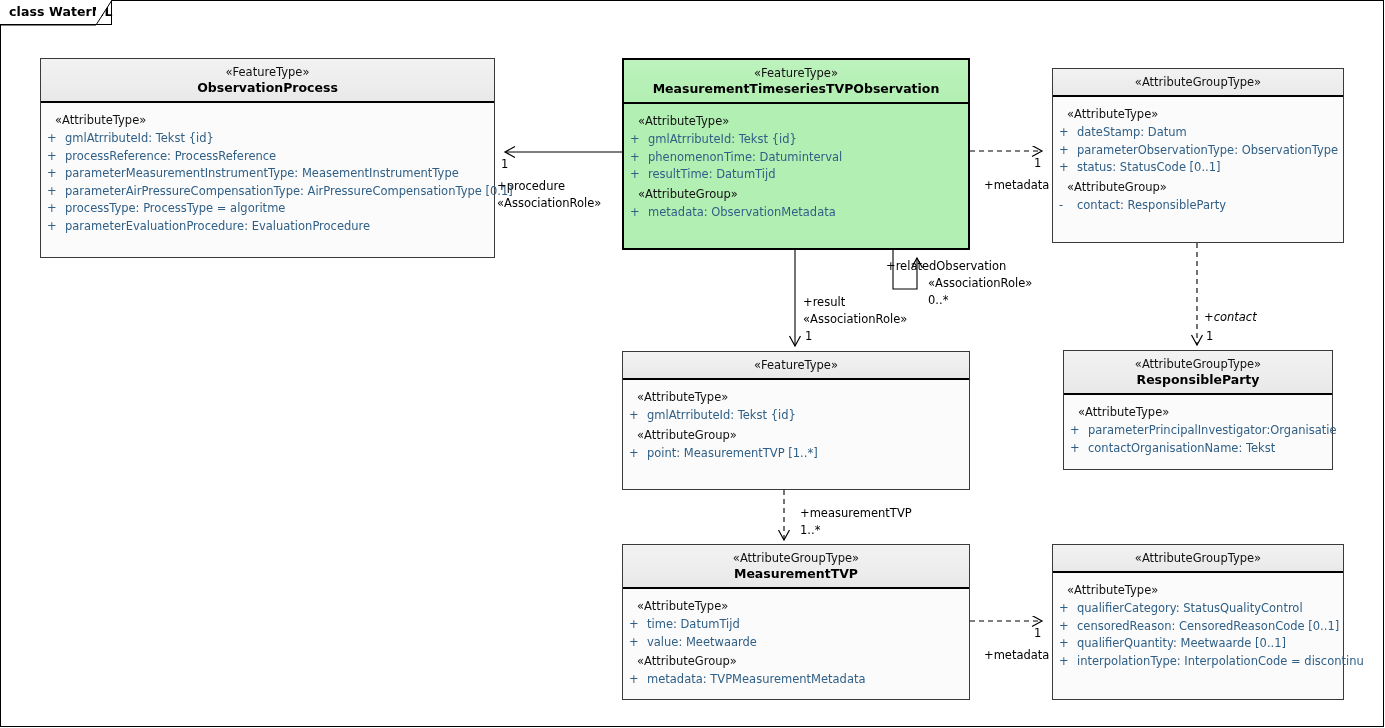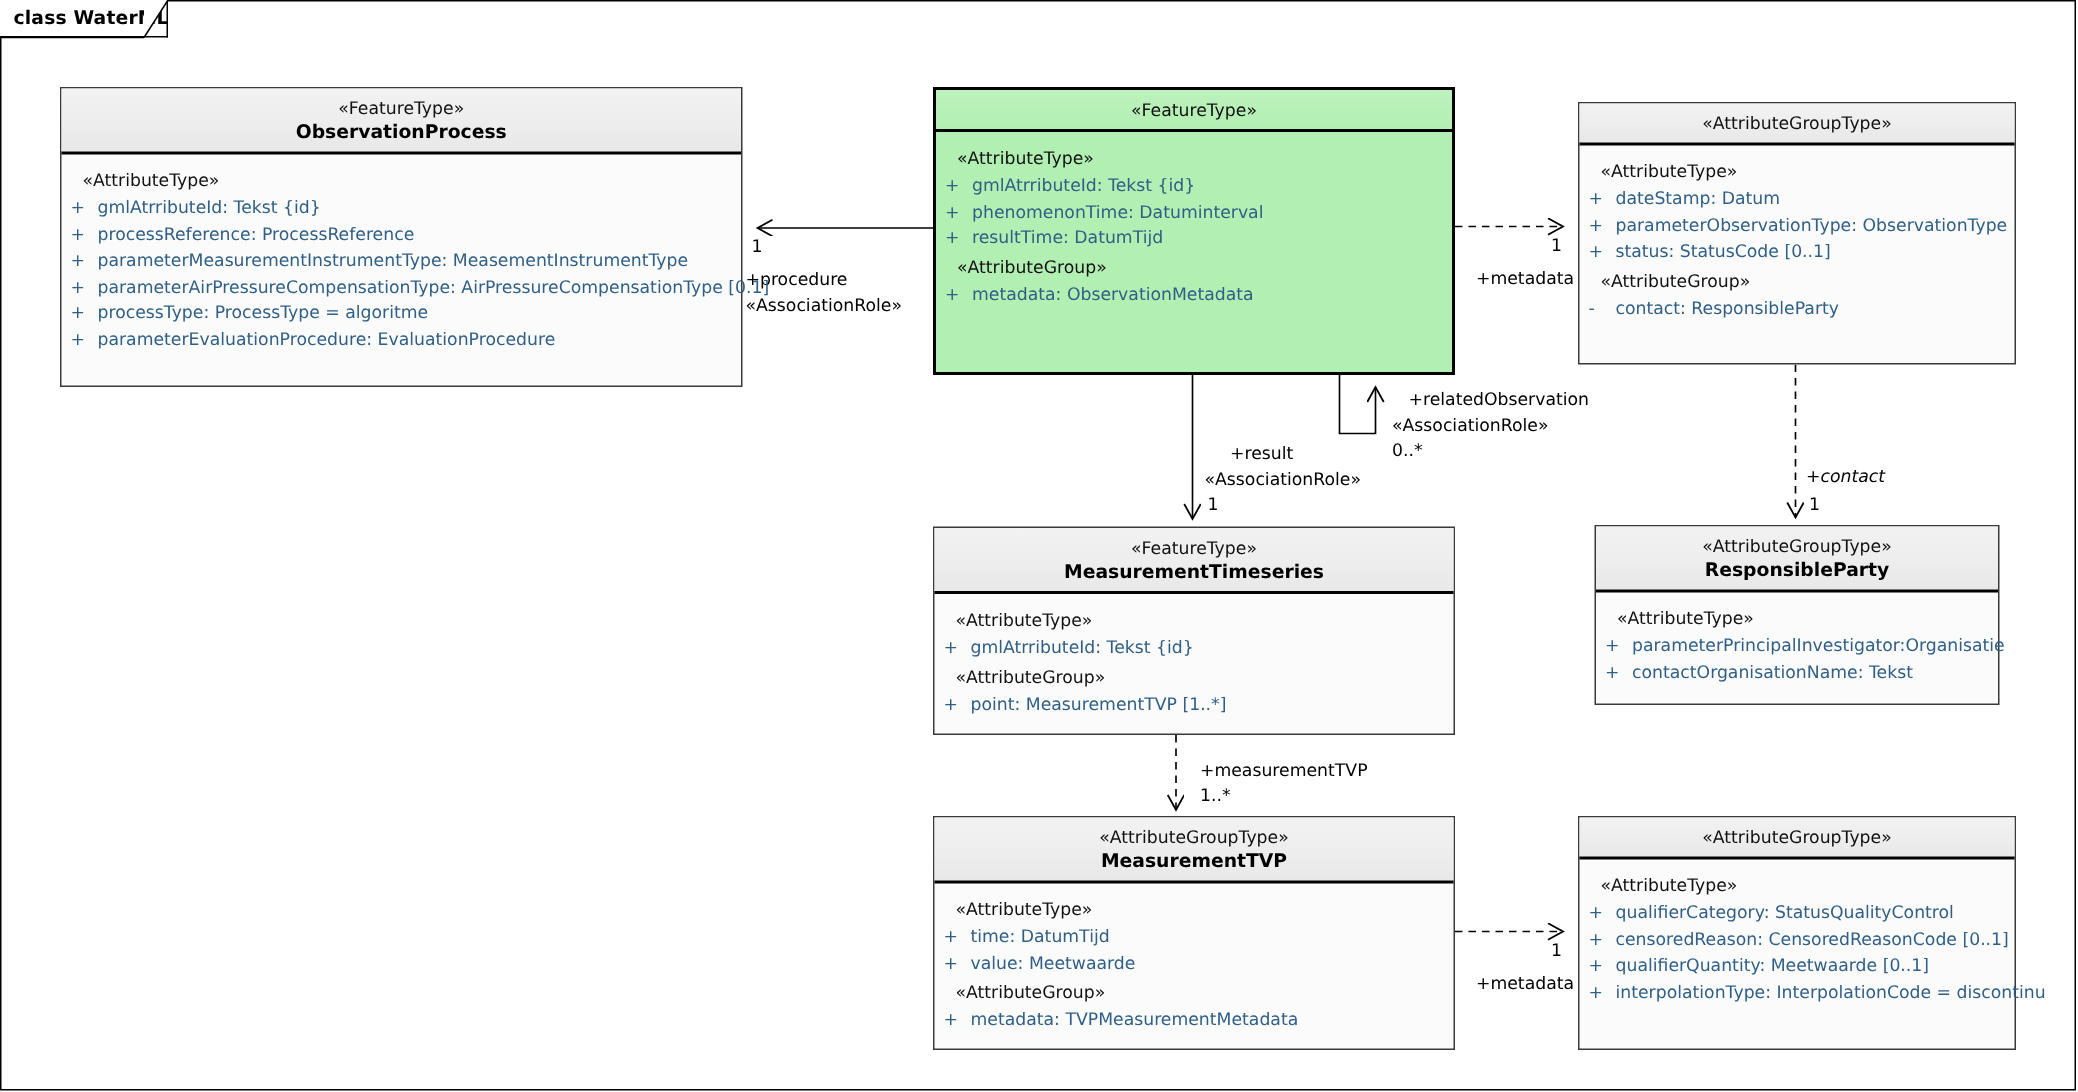--- a/index.html
+++ b/index.html
@@ -114,25 +114,25 @@
     </g>
   </svg>
 
   <div class="elabel" style="left:501px;top:156px;">1</div>
   <div class="elabel" style="left:497px;top:178px;">+procedure</div>
   <div class="elabel" style="left:497px;top:195px;">«AssociationRole»</div>
 
   <div class="elabel" style="left:1034px;top:155px;">1</div>
   <div class="elabel" style="left:984px;top:177px;">+metadata</div>
 
-  <div class="elabel" style="left:939px;top:258px;">+relatedObservation</div>
+  <div class="elabel" style="left:886px;top:258px;">+relatedObservation</div>
   <div class="elabel" style="left:928px;top:275px;">«AssociationRole»</div>
   <div class="elabel" style="left:928px;top:292px;">0..*</div>
 
-  <div class="elabel" style="left:803px;top:294px;margin-left:17px;">+result</div>
+  <div class="elabel" style="left:803px;top:294px;">+result</div>
   <div class="elabel" style="left:803px;top:311px;">«AssociationRole»</div>
   <div class="elabel" style="left:805px;top:328px;">1</div>
 
   <div class="elabel" style="left:1204px;top:309px;font-style:italic;">+contact</div>
   <div class="elabel" style="left:1206px;top:328px;">1</div>
 
   <div class="elabel" style="left:800px;top:505px;">+measurementTVP</div>
   <div class="elabel" style="left:800px;top:522px;">1..*</div>
 
   <div class="elabel" style="left:1034px;top:625px;">1</div>
@@ -168,20 +168,21 @@
       <div class="attr">
           <span class="vis">+</span>
           <span class="txt">parameterEvaluationProcedure: EvaluationProcedure</span>
         </div>
     </div>
   </div>
 
   <div class="uml hl" style="left:622px;top:58px;width:348px;height:192px;z-index:3">
     <div class="head">
       <div class="stereo">«FeatureType»</div>
+      <div class="cname">MeasurementTimeseriesTVPObservation</div>
     </div>
     <div class="body">
       <div class="grp">«AttributeType»</div>
       <div class="attr">
           <span class="vis">+</span>
           <span class="txt">gmlAtrributeId: Tekst {id}</span>
         </div>
       <div class="attr">
           <span class="vis">+</span>
           <span class="txt">phenomenonTime: Datuminterval</span>
@@ -220,21 +221,20 @@
       <div class="attr">
           <span class="vis">-</span>
           <span class="txt">contact: ResponsibleParty</span>
         </div>
     </div>
   </div>
 
   <div class="uml" style="left:622px;top:351px;width:348px;height:139px;z-index:3">
     <div class="head">
       <div class="stereo">«FeatureType»</div>
-      <div class="cname">MeasurementTimeseries</div>
     </div>
     <div class="body">
       <div class="grp">«AttributeType»</div>
       <div class="attr">
           <span class="vis">+</span>
           <span class="txt">gmlAtrributeId: Tekst {id}</span>
         </div>
       <div class="grp">«AttributeGroup»</div>
       <div class="attr">
           <span class="vis">+</span>

